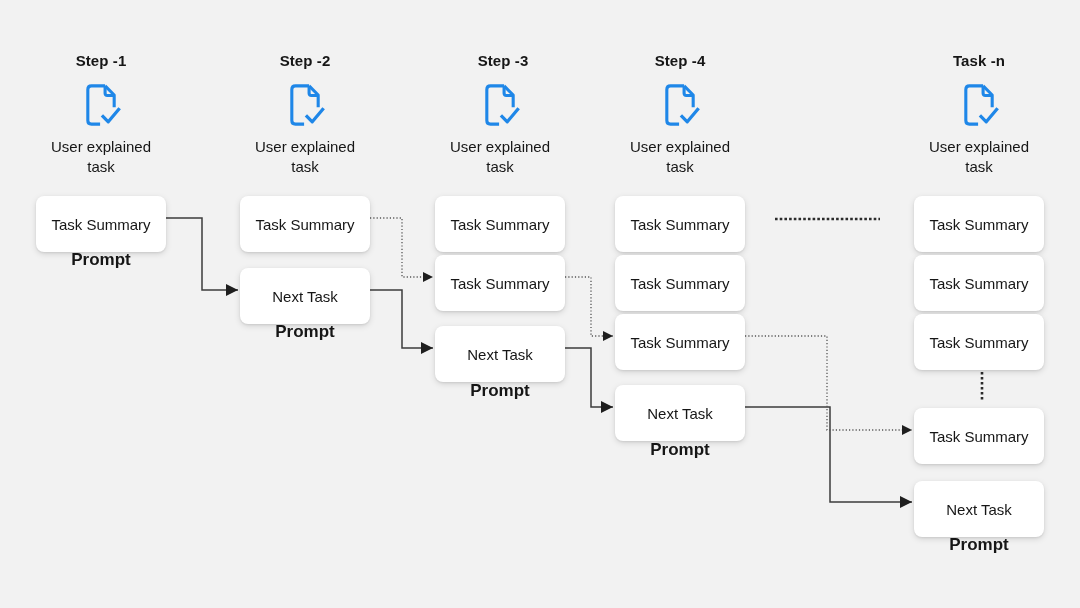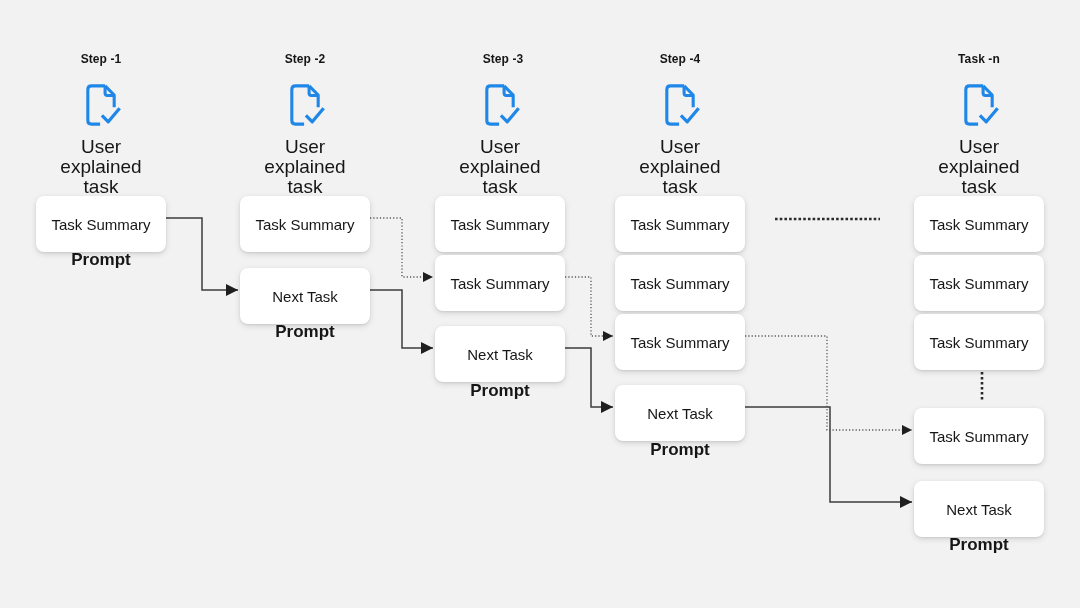--- a/index.html
+++ b/index.html
@@ -12,26 +12,26 @@
   .canvas {
     position:relative;
     width:1080px;
     height:608px;
     background:#f2f2f2;
     overflow:hidden;
   }
   .connectors { position:absolute; left:0; top:0; width:1080px; height:608px; }
   .step-label {
     position:absolute; width:130px; text-align:center;
-    font-size:12px; font-weight:600; letter-spacing:.1px;
+    font-size:15px; font-weight:600; letter-spacing:.1px;
   }
   .icon { position:absolute; }
   .caption {
     position:absolute; width:116px; text-align:center;
-    font-size:19px; line-height:20px; font-weight:400;
+    font-size:15px; line-height:20px; font-weight:400;
   }
   .node {
     position:absolute; width:130px; height:56px;
     background:#ffffff; border-radius:8px;
     display:flex; align-items:center; justify-content:center;
     font-size:15px; font-weight:400;
     box-shadow:0 1px 2px rgba(0,0,0,.08), 0 2px 6px rgba(0,0,0,.13);
   }
   .prompt {
     position:absolute; width:130px; text-align:center;

